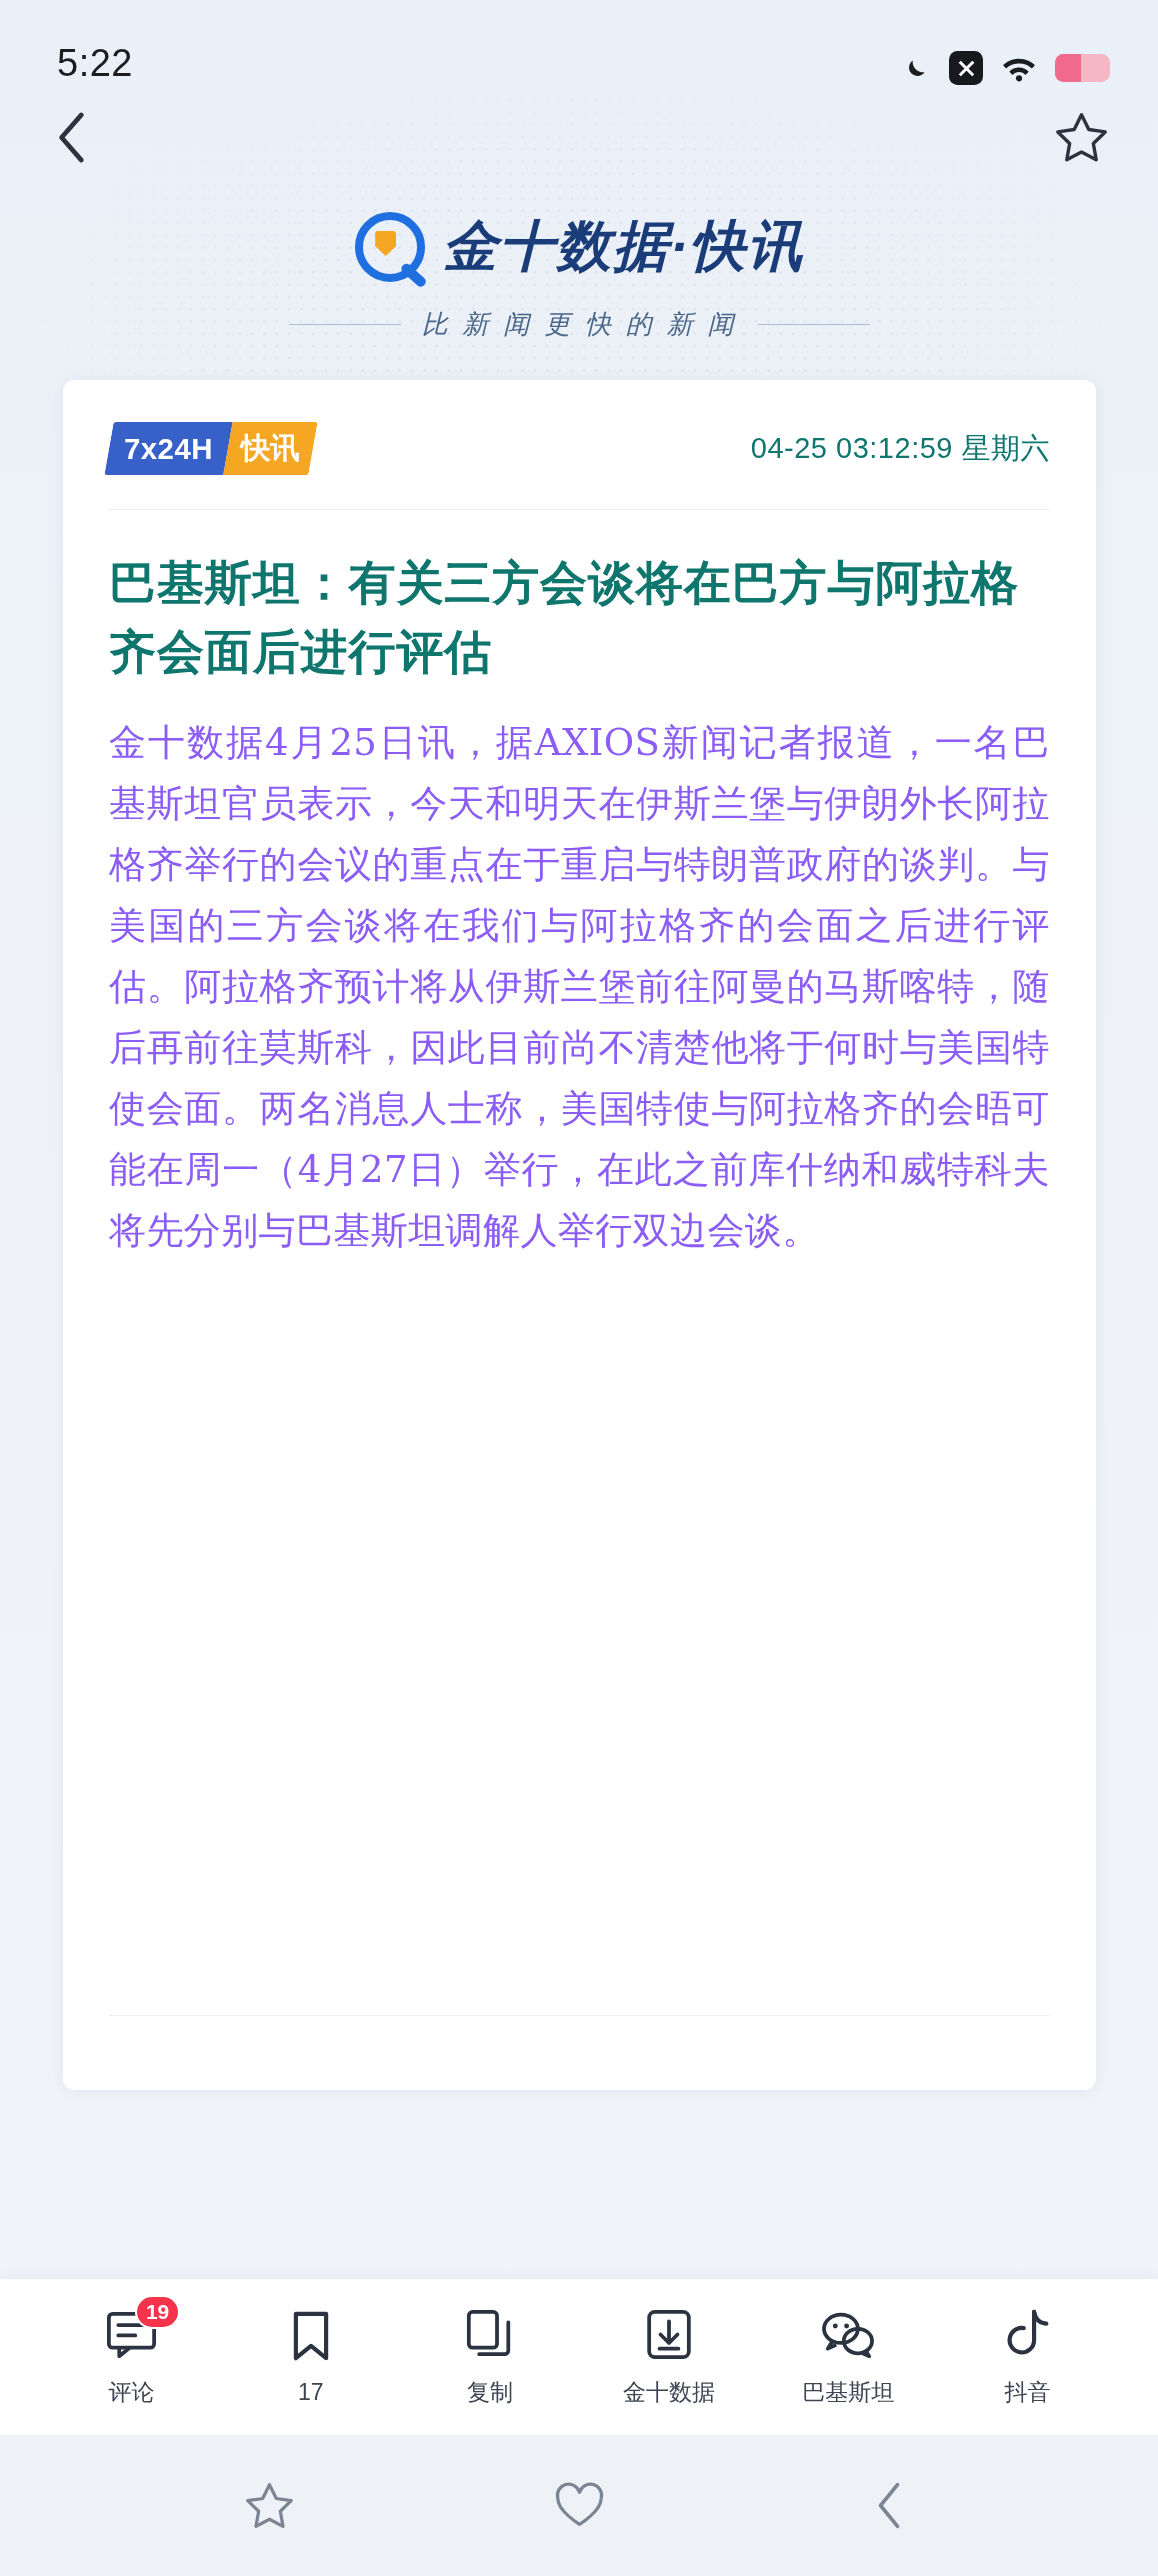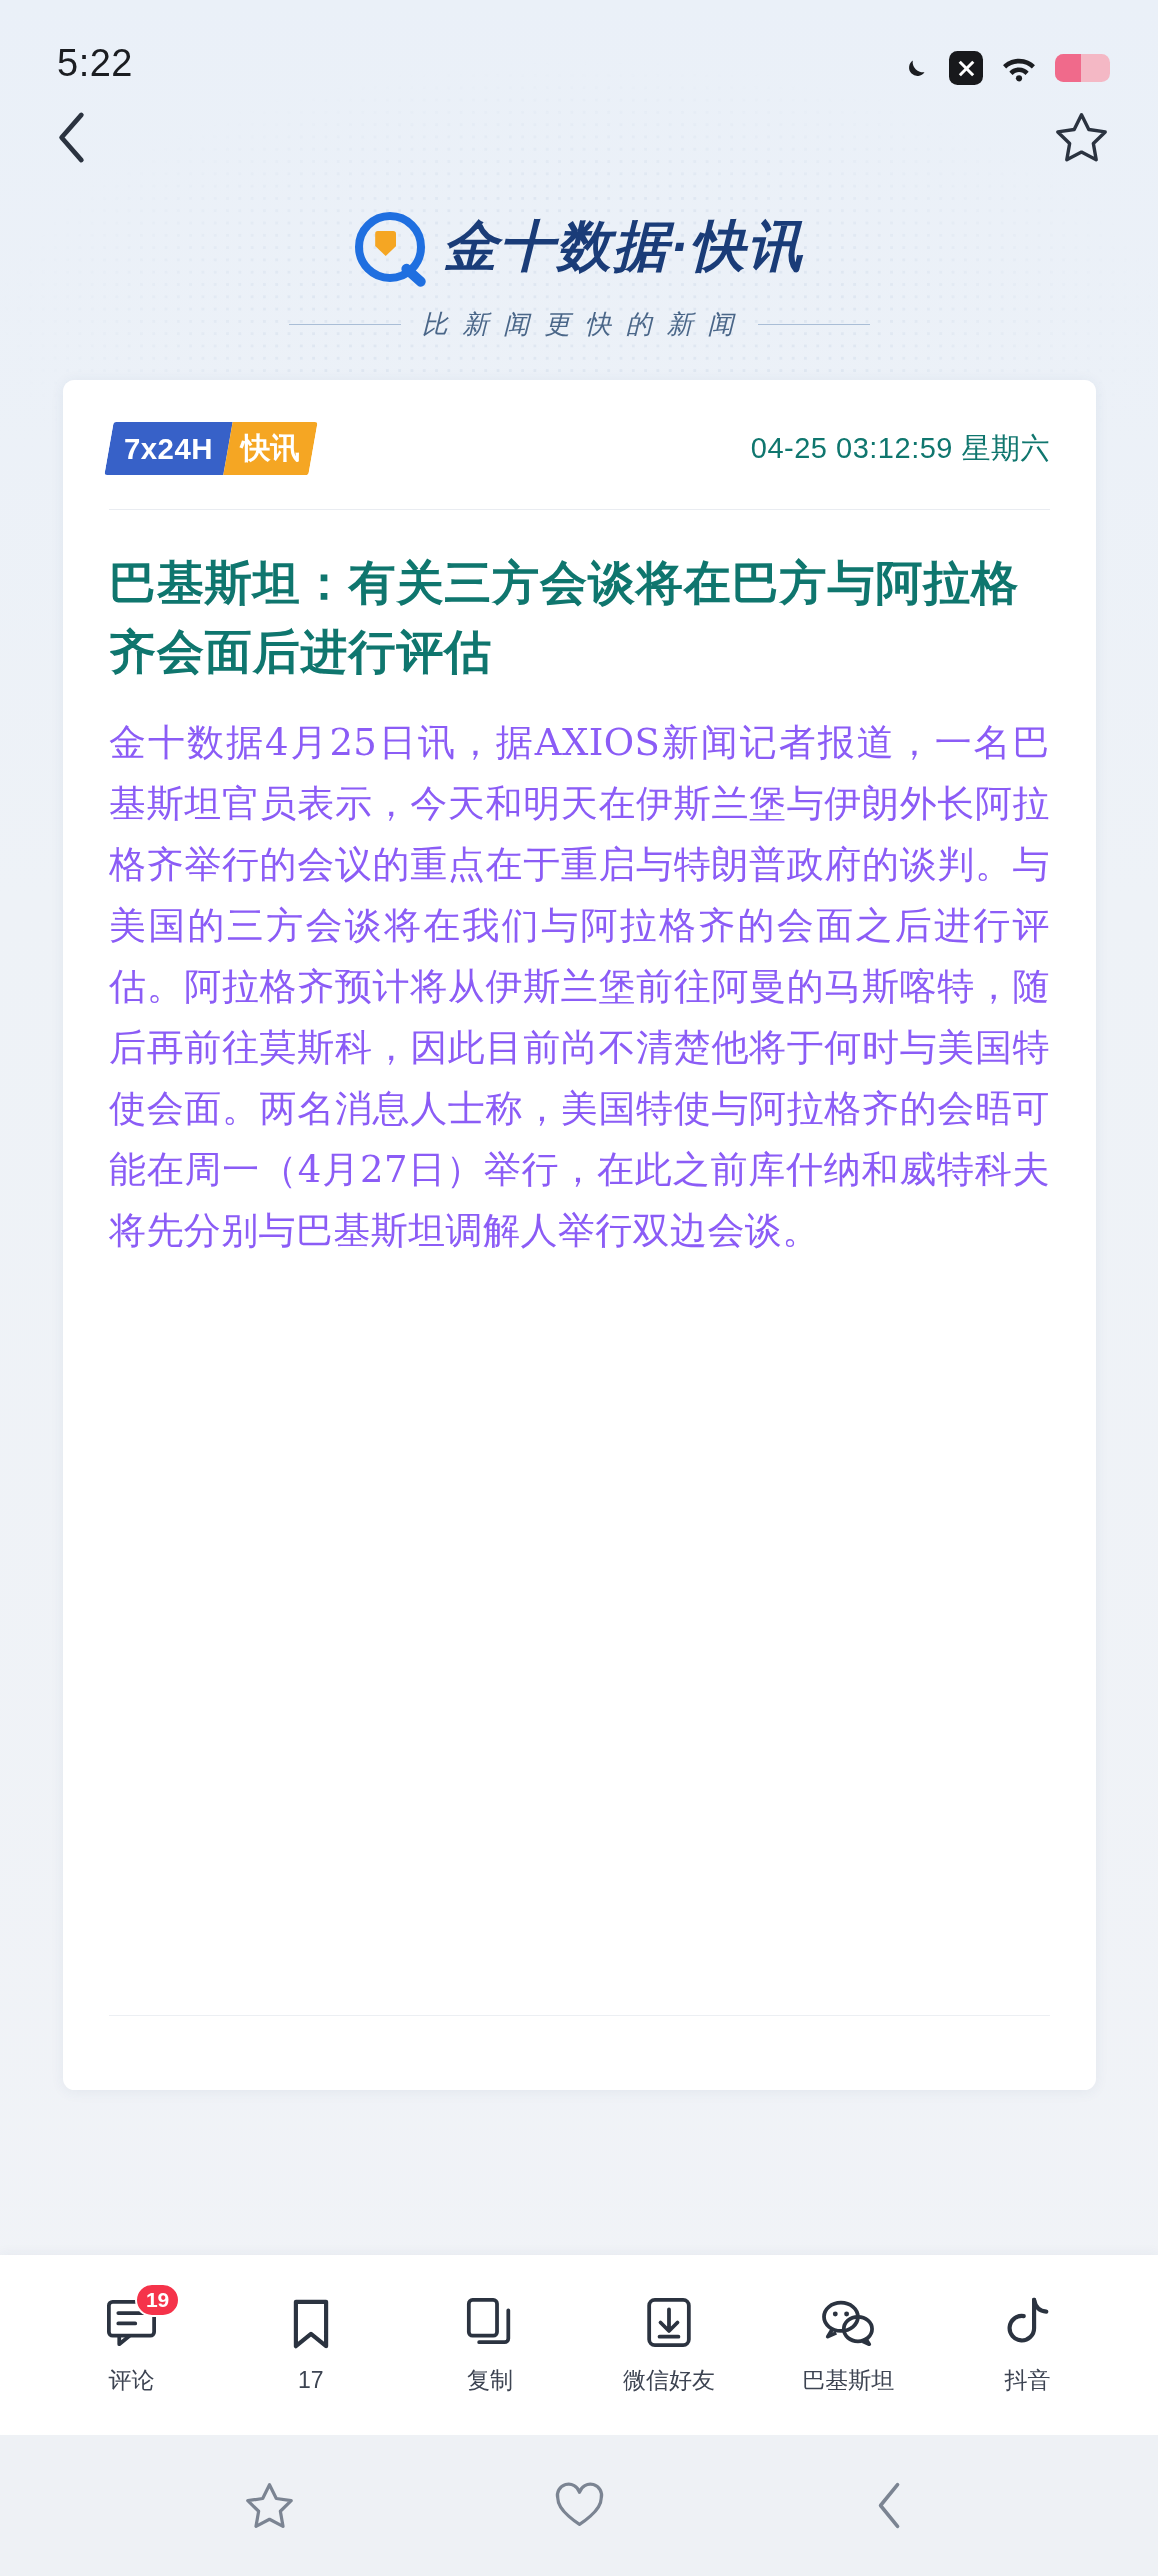--- a/index.html
+++ b/index.html
@@ -248,21 +248,21 @@
     bottom: 74px;
     height: 0.9px;
     background: #eceff3;
   }
 
   
   .action-bar {
     position: absolute;
     left: 0; right: 0;
     bottom: 141px;
-    height: 180px;
+    height: 156px;
     background: #ffffff;
     display: flex;
     align-items: center;
     padding: 0 42px;
     box-shadow: 0 -1.9px 11.4px rgba(30,50,90,0.05);
   }
   .action {
     flex: 1;
     display: flex;
     flex-direction: column;
@@ -427,21 +427,21 @@
     </div>
 
     <div class="action">
       <span class="glyph">
         <svg width="46" height="51" viewBox="0 0 48 54">
           <rect x="3" y="3" width="42" height="48" rx="6" fill="none" stroke="#2b3340" stroke-width="4"></rect>
           <path d="M24 13v22M15 27l9 9 9-9" fill="none" stroke="#2b3340" stroke-width="4" stroke-linecap="round" stroke-linejoin="round"></path>
           <path d="M14 42h20" stroke="#2b3340" stroke-width="4" stroke-linecap="round"></path>
         </svg>
       </span>
-      <span class="label">微信好友</span>
+      <span class="label">金十数据</span>
     </div>
 
     <div class="action">
       <span class="glyph">
         <svg width="55" height="49" viewBox="0 0 58 52">
           <ellipse cx="21" cy="20" rx="18" ry="15" fill="none" stroke="#2b3340" stroke-width="4"></ellipse>
           <path d="M12 33l-5 8 9-4" fill="none" stroke="#2b3340" stroke-width="4" stroke-linejoin="round"></path>
           <ellipse cx="39" cy="33" rx="15" ry="13" fill="none" stroke="#2b3340" stroke-width="4"></ellipse>
           <path d="M47 43l4 6-7-3" fill="none" stroke="#2b3340" stroke-width="4" stroke-linejoin="round"></path>
           <circle cx="15" cy="17" r="2.6" fill="#2b3340"></circle>

